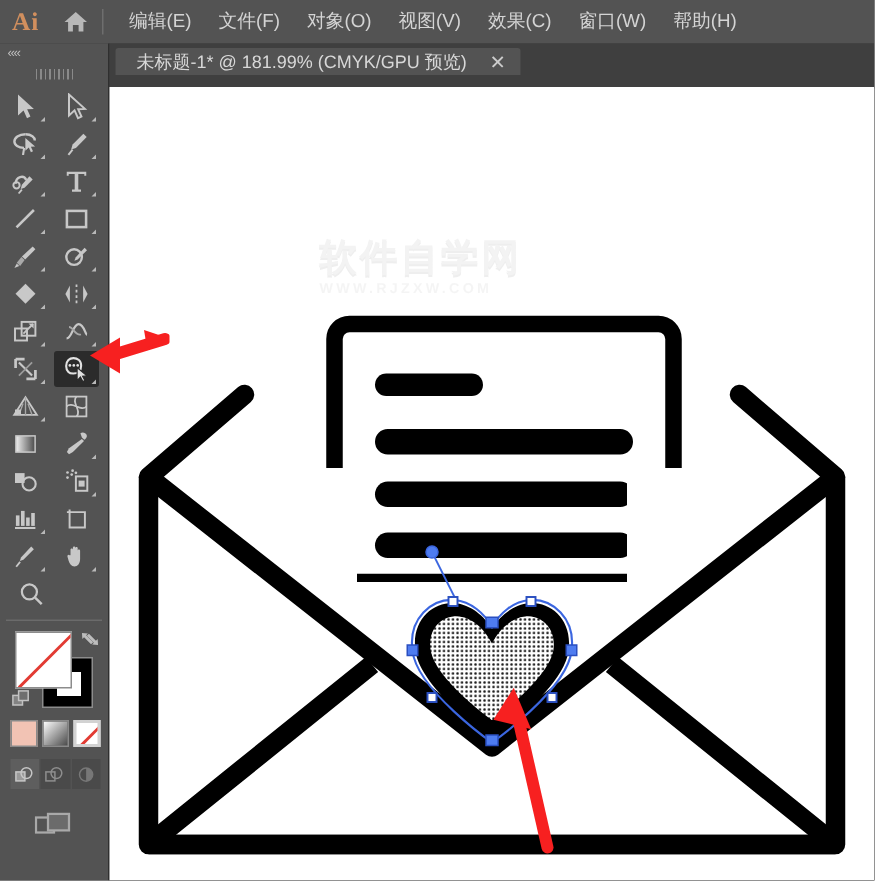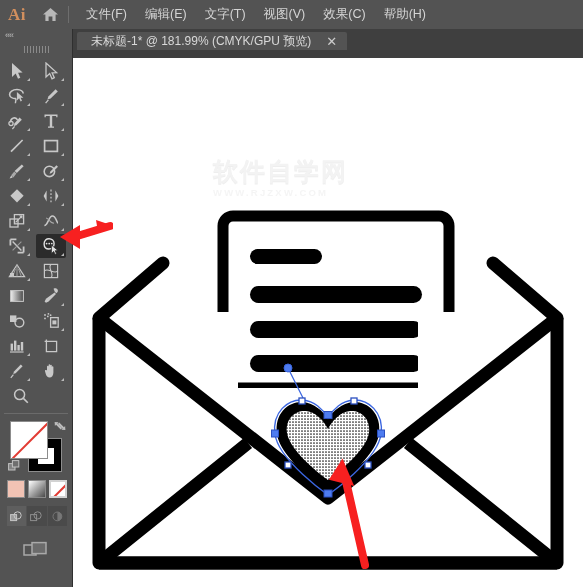--- a/index.html
+++ b/index.html
@@ -154,25 +154,26 @@
 
   <div class="menubar">
     <div class="ai-logo">Ai</div>
     <div class="home-btn">
       <svg width="17" height="15" viewBox="0 0 17 15" aria-hidden="true">
         <path d="M8.5 1 L16 7.6 L13.6 7.6 L13.6 14 L10.4 14 L10.4 9.6 L6.6 9.6 L6.6 14 L3.4 14 L3.4 7.6 L1 7.6 Z" fill="#b8b8b8"></path>
       </svg>
     </div>
     <div class="mb-sep"></div>
     <div class="menu-items">
+      <div class="menu-item">编辑(E)</div>
       <div class="menu-item">文件(F)</div>
-      <div class="menu-item">编辑(E)</div>
-      <div class="menu-item">文字(T)</div>
+      <div class="menu-item">对象(O)</div>
       <div class="menu-item">视图(V)</div>
       <div class="menu-item">效果(C)</div>
+      <div class="menu-item">窗口(W)</div>
       <div class="menu-item">帮助(H)</div>
     </div>
   </div>
 
   <div class="tabbar">
     <div class="doc-tab">
       <span class="doc-tab-title">未标题-1* @ 181.99% (CMYK/GPU 预览)</span>
       <span class="tab-close">✕</span>
     </div>
   </div>

